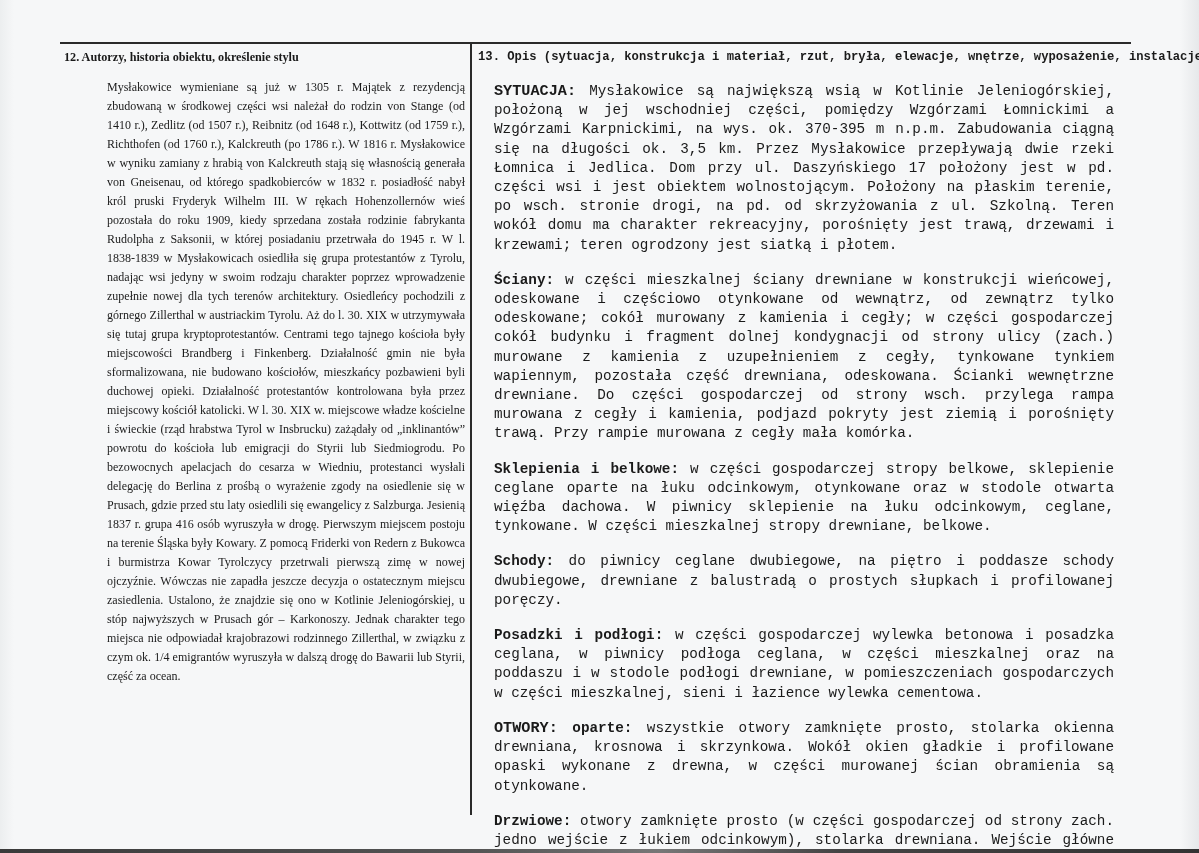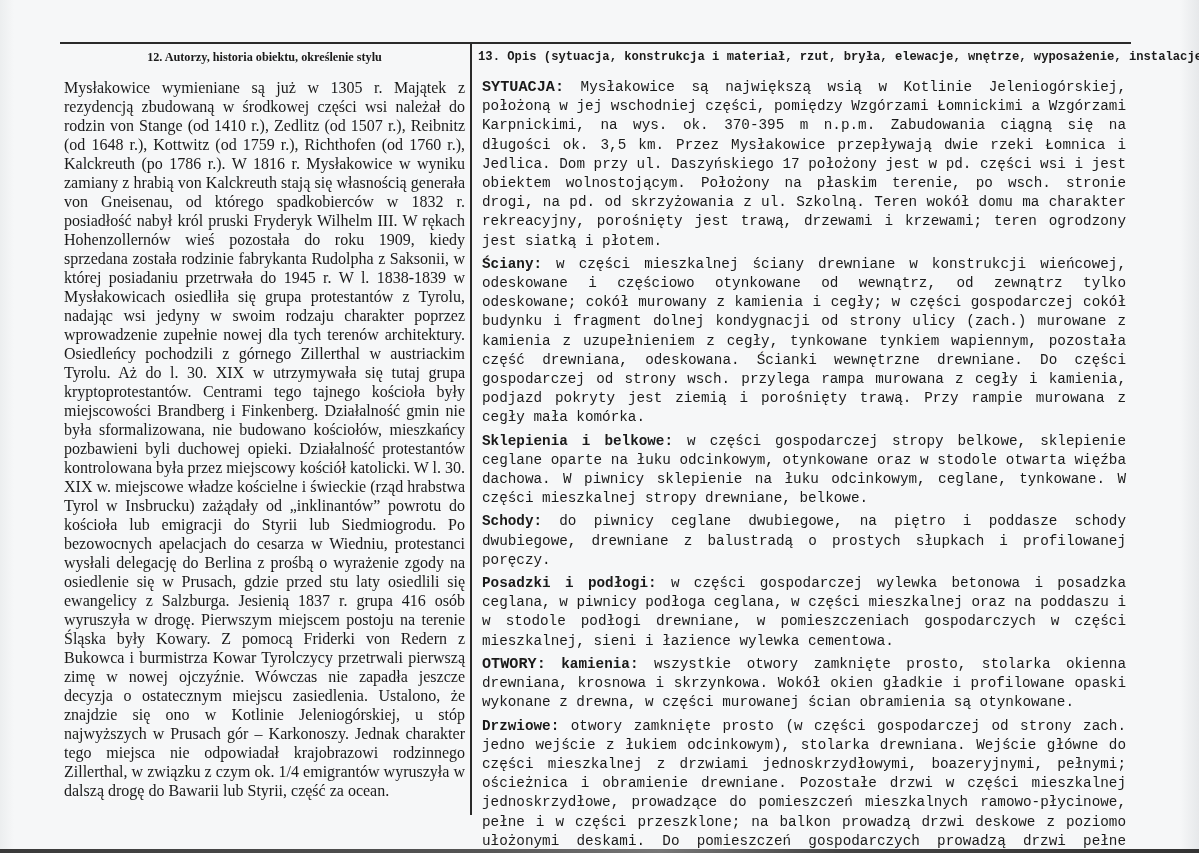--- a/index.html
+++ b/index.html
@@ -28,33 +28,33 @@
     }
     .col-left {
       position: absolute; left: 64px; top: 44px; width: 401px;
     }
     .col-right {
       position: absolute; left: 478px; top: 44px; width: 652px; font-family: Liberation Mono, monospace;
     }
     .section-head {
       font-weight: bold; font-size: 12.2px; margin: 4px 0 0 0; height: 18px; line-height: 18px;
       white-space: nowrap;
-      text-align: center;
     }
     .body-left {
       margin-top: 12px;
-      font-size: 16px; line-height: 19px;
+      font-size: 12px; line-height: 19px;
       text-align: justify;
+      margin-left: 43px;
     }
     .body-right {
       margin-top: 12px;
       font-size: 14.3px; line-height: 19.2px;
       text-align: justify;
     }
-    .body-right p { margin: 4px; }
+    .body-right p { margin: 16px; }
     .body-right .heading { font-weight: bold; font-size: 15.2px; }
     .body-right b { font-weight: bold; }
   </style>
 </head>
 <body>
 
 <div class="page">
   <div class="top-rule"></div>
   <div class="divider"></div>
 
@@ -64,19 +64,19 @@
   </div>
 
   <div class="col-right">
     <div class="section-head">13. Opis (sytuacja, konstrukcja i materiał, rzut, bryła, elewacje, wnętrze, wyposażenie, instalacje)</div>
     <div class="body-right">
       <p><span class="heading">SYTUACJA:</span><span> Mysłakowice są największą wsią w Kotlinie Jeleniogórskiej, położoną w jej wschodniej części, pomiędzy Wzgórzami Łomnickimi a Wzgórzami Karpnickimi, na wys. ok. 370-395 m n.p.m. Zabudowania ciągną się na długości ok. 3,5 km. Przez Mysłakowice przepływają dwie rzeki Łomnica i Jedlica. Dom przy ul. Daszyńskiego 17 położony jest w pd. części wsi i jest obiektem wolnostojącym. Położony na płaskim terenie, po wsch. stronie drogi, na pd. od skrzyżowania z ul. Szkolną. Teren wokół domu ma charakter rekreacyjny, porośnięty jest trawą, drzewami i krzewami; teren ogrodzony jest siatką i płotem.</span></p>
       <p><b>Ściany:</b><span> w części mieszkalnej ściany drewniane w konstrukcji wieńcowej, odeskowane i częściowo otynkowane od wewnątrz, od zewnątrz tylko odeskowane; cokół murowany z kamienia i cegły; w części gospodarczej cokół budynku i fragment dolnej kondygnacji od strony ulicy (zach.) murowane z kamienia z uzupełnieniem z cegły, tynkowane tynkiem wapiennym, pozostała część drewniana, odeskowana. Ścianki wewnętrzne drewniane. Do części gospodarczej od strony wsch. przylega rampa murowana z cegły i kamienia, podjazd pokryty jest ziemią i porośnięty trawą. Przy rampie murowana z cegły mała komórka.</span></p>
       <p><b>Sklepienia i belkowe:</b><span> w części gospodarczej stropy belkowe, sklepienie ceglane oparte na łuku odcinkowym, otynkowane oraz w stodole otwarta więźba dachowa. W piwnicy sklepienie na łuku odcinkowym, ceglane, tynkowane. W części mieszkalnej stropy drewniane, belkowe.</span></p>
       <p><b>Schody:</b><span> do piwnicy ceglane dwubiegowe, na piętro i poddasze schody dwubiegowe, drewniane z balustradą o prostych słupkach i profilowanej poręczy.</span></p>
       <p><b>Posadzki i podłogi:</b><span> w części gospodarczej wylewka betonowa i posadzka ceglana, w piwnicy podłoga ceglana, w części mieszkalnej oraz na poddaszu i w stodole podłogi drewniane, w pomieszczeniach gospodarczych w części mieszkalnej, sieni i łazience wylewka cementowa.</span></p>
-      <p><span class="heading">OTWORY:</span><b> kamienia:</b><span> wszystkie otwory zamknięte prosto, stolarka okienna drewniana, krosnowa i skrzynkowa. Wokół okien gładkie i profilowane opaski wykonane z drewna, w części murowanej ścian obramienia są otynkowane.</span></p>
+      <p><span class="heading">OTWORY:</span><b> oparte:</b><span> wszystkie otwory zamknięte prosto, stolarka okienna drewniana, krosnowa i skrzynkowa. Wokół okien gładkie i profilowane opaski wykonane z drewna, w części murowanej ścian obramienia są otynkowane.</span></p>
       <p><b>Drzwiowe:</b><span> otwory zamknięte prosto (w części gospodarczej od strony zach. jedno wejście z łukiem odcinkowym), stolarka drewniana. Wejście główne do części mieszkalnej z drzwiami jednoskrzydłowymi, boazeryjnymi, pełnymi; ościeżnica i obramienie drewniane. Pozostałe drzwi w części mieszkalnej jednoskrzydłowe, prowadzące do pomieszczeń mieszkalnych ramowo-płycinowe, pełne i w części przeszklone; na balkon prowadzą drzwi deskowe z poziomo ułożonymi deskami. Do pomieszczeń gospodarczych prowadzą drzwi pełne deskowe oraz drewniane, dwuskrzydłowe wrota do stodoły i garażu od strony zach.</span></p>
     </div>
   </div>
 
   <div class="scan-bottom"></div>
 </div>
 
 </body></html>

